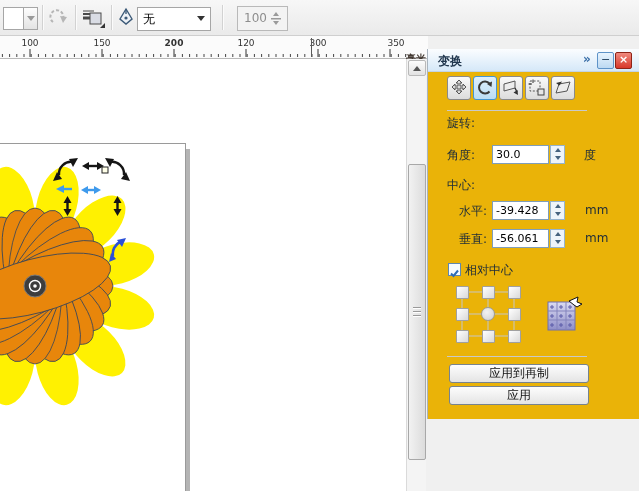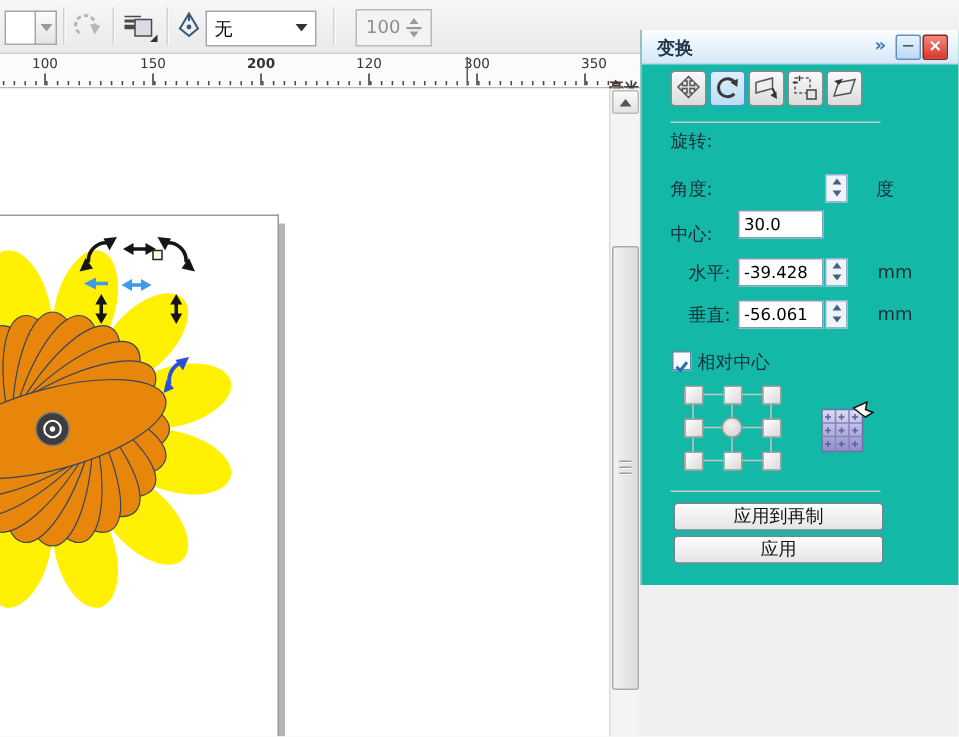--- a/index.html
+++ b/index.html
@@ -22,21 +22,21 @@
   #canvas{left:0;top:59px;width:406px;height:432px;background:#fff;overflow:hidden;}
   .page-edge{background:#9a9a9a;}
   .page-shadow{background:#b4b4b4;}
   
   #vscroll{left:406px;top:59px;width:19px;height:432px;background:#F4F4F4;border-left:1px solid #DADADA;}
   .sb-btn{left:1px;top:1px;width:16px;height:14px;background:linear-gradient(#FCFCFC,#E2E2E2);border:1px solid #B9B9B9;border-radius:2px;display:flex;align-items:center;justify-content:center;}
   .tri-up{width:0;height:0;border-left:4px solid transparent;border-right:4px solid transparent;border-bottom:5px solid #555;}
   #sb-thumb{left:1px;top:105px;width:16px;height:294px;background:linear-gradient(90deg,#F2F2F2,#DCDCDC);border:1px solid #A8A8A8;border-radius:2px;}
   .grip{left:4px;width:8px;height:1px;background:#9a9a9a;border-bottom:1px solid #fff;}
   
-  #docker{left:427px;top:20px;width:212px;height:370px;background:#14b8a6;border-left:1px solid #A9B4BE;}
+  #docker{left:427px;top:49px;width:212px;height:370px;background:#eab308;border-left:1px solid #A9B4BE;}
   #docker-title{left:0;top:0;width:212px;height:22px;background:linear-gradient(#FBFDFF,#D5E8F8);border-bottom:1px solid #C3D4E4;}
   #docker-title-text{left:10px;top:4px;font-size:12px;font-weight:600;color:#21374e;}
   #docker-chevron{left:155px;top:3px;font-size:12px;font-weight:bold;color:#3A6FA8;}
   .cap-btn{top:3px;width:15px;height:15px;border-radius:2px;font-size:11px;line-height:13px;text-align:center;}
   #btn-min{left:169px;background:linear-gradient(#E8F4FE,#BCD9F2);border:1px solid #5E93C8;color:#1d3a57;}
   #btn-close{left:187px;background:linear-gradient(#F08A7E,#D8372A);border:1px solid #8E2317;color:#fff;font-weight:bold;}
   .tool-btn{top:27px;width:24px;height:24px;background:linear-gradient(#FAFAFA,#DCDCDC);border:1px solid #8A8A8A;border-radius:3px;box-sizing:border-box;display:flex;align-items:center;justify-content:center;}
   .tool-btn.sel{background:linear-gradient(#DFF0FC,#BBDDF5);border:1px solid #4596D2;}
   .dkdivider{left:19px;width:140px;height:1px;background:#C9C9C9;}
   .dlabel{font-size:12px;color:#1c2b3a;}
@@ -307,21 +307,21 @@
       <polygon points="5,5 16,3 13,12 2,14" fill="#EDEDED" stroke="#555"></polygon>
       <polygon points="2,4 8,2.5 5.5,6.5" fill="#333"></polygon>
     </svg>
   </div>
 
   <div class="abs dkdivider" style="top:61px;"></div>
 
   <span class="abs dlabel" style="left:19px;top:66px;">旋转:</span>
 
   <span class="abs dlabel" style="left:19px;top:98px;">角度:</span>
-  <input class="abs dinput" style="left: 64px; top: 96px; width: 57px; height: 19px; margin-top: 24px;" value="30.0">
+  <input class="abs dinput" style="left: 64px; top: 96px; width: 57px; height: 19px;" value="30.0">
   <div class="abs spinner" style="left:122px;top:96px;">
     <div class="abs spin-half" style="top:0;">
         <span class="sarr-up"></span>
       </div>
     <div class="abs spin-half" style="top:8px;">
         <span class="sarr-dn"></span>
       </div>
   </div>
   <span class="abs dlabel" style="left:156px;top:98px;">度</span>
 

